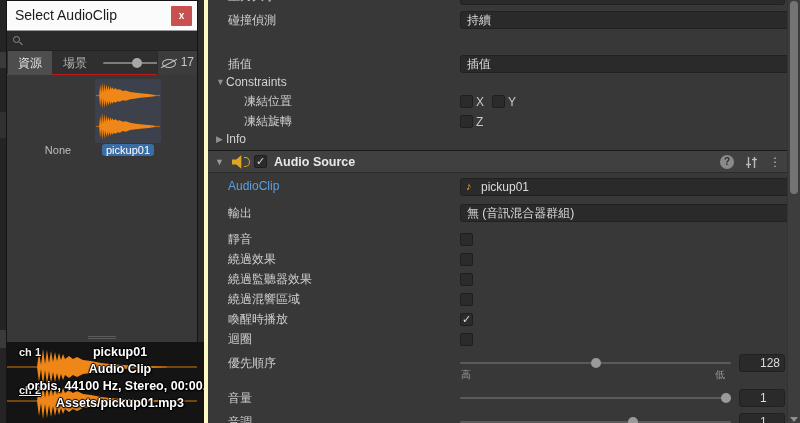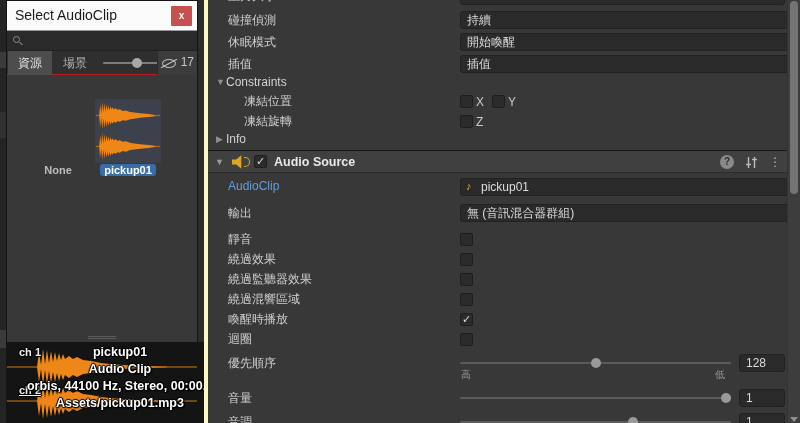--- a/index.html
+++ b/index.html
@@ -28,21 +28,21 @@
   .tab.t1{left:46px;}
   .tab.active{background:#4d4d4d;color:#e2e2e2;}
   .tabslider{position:absolute;left:96px;top:11px;width:56px;height:2px;background:#7d7d7d;border-radius:1px;cursor:pointer;}
   .tabslider-thumb{position:absolute;top:-4px;width:10px;height:10px;border-radius:50%;background:#a7a7a7;transform:translateX(-50%);}
   .eyebox{position:absolute;right:0;top:0;width:40px;height:24px;background:#3c3c3c;border-left:1px solid #2a2a2a;cursor:pointer;}
   .eye{position:absolute;left:4px;top:8px;width:14px;height:9px;border:1.4px solid #bdbdbd;border-radius:50%;}
   .eye::after{content:"";position:absolute;left:-3px;top:2.5px;width:18px;height:0;border-top:1.5px solid #bdbdbd;transform:rotate(-28deg);}
   .eyecount{position:absolute;right:3px;top:4px;font-size:12px;color:#c7c7c7;}
 
   .grid{position:relative;height:110px;}
-  .grid-item{position:absolute;top:24px;width:66px;cursor:pointer;font-weight:bold;}
+  .grid-item{position:absolute;top:4px;width:66px;cursor:pointer;}
   .gi-none{left:18px;}
   .gi-pickup{left:88px;}
   .tile{width:66px;height:64px;border-radius:2px;}
   .tile.filled{background:#3c414b;}
   .itemlabel{margin-top:1px;text-align:center;font-size:11px;color:#bdbdbd;}
   .itemlabel .lbl{display:inline-block;padding:0 4px;border-radius:3px;}
   .itemlabel.selected .lbl{background:#3a6da5;color:#fff;}
 
   .divider-handle{position:absolute;left:0;top:334px;width:100%;height:7px;cursor:row-resize;}
   .divider-handle i{display:block;width:28px;height:1px;background:#5c5c5c;margin:1px auto;}
@@ -87,21 +87,21 @@
 
   .objfield{position:relative;cursor:pointer;}
   .objfield .txt{position:absolute;left:20px;top:1px;line-height:15px;}
   .objfield .txt.noicon{left:6px;}
   .note{position:absolute;left:5px;top:1px;color:#e3a93c;font-size:11px;}
 
   .prop-blue{color:#5aa0e0;text-align:right;}
 
   .slider-track{position:absolute;left:252px;right:56px;top:8px;height:2px;background:#5b5b5b;border-radius:1px;cursor:pointer;}
   .slider-thumb{position:absolute;top:-4px;width:10px;height:10px;border-radius:50%;background:#9a9a9a;transform:translateX(-50%);}
-  .valbox{position:absolute;right:2px;top:0;width:46px;padding:1px 6px;line-height:15px;}
+  .valbox{position:absolute;right:2px;top:0;width:46px;padding:1px 20px;line-height:15px;}
   .sl-sub{position:absolute;top:14px;font-size:10px;color:#999;}
   .sl-sub.min{left:253px;}
   .sl-sub.max{right:62px;}
 
   .scrollbar{position:absolute;right:0;top:0;bottom:0;width:13px;background:#3d3d3d;border-left:1px solid #333;}
   .sb-thumb{position:absolute;left:2px;top:1px;width:8px;height:193px;background:#747474;border-radius:4px;cursor:pointer;}
   .sb-arrow{position:absolute;left:2px;bottom:1px;width:0;height:0;border-left:4px solid transparent;border-right:4px solid transparent;border-top:5px solid #8f8f8f;cursor:pointer;}
 </style>
 </head>
 <body>
@@ -188,26 +188,20 @@
 
       <div class="irow" style="top:-13px">
         <span class="ilabel">重力大小</span>
         <div class="ival field"><span>0</span></div>
       </div>
 
       <div class="irow" style="top:11px">
         <span class="ilabel">碰撞偵測</span>
         <div class="ival dropdown">
           <span>持續</span>
-        </div>
-      </div>
-      <div class="irow" style="top:33px">
-        <span class="ilabel">休眠模式</span>
-        <div class="ival dropdown">
-          <span>開始喚醒</span>
         </div>
       </div>
       <div class="irow" style="top:55px">
         <span class="ilabel">插值</span>
         <div class="ival dropdown">
           <span>插值</span>
         </div>
       </div>
 
       <div class="irow" style="top:75px">

